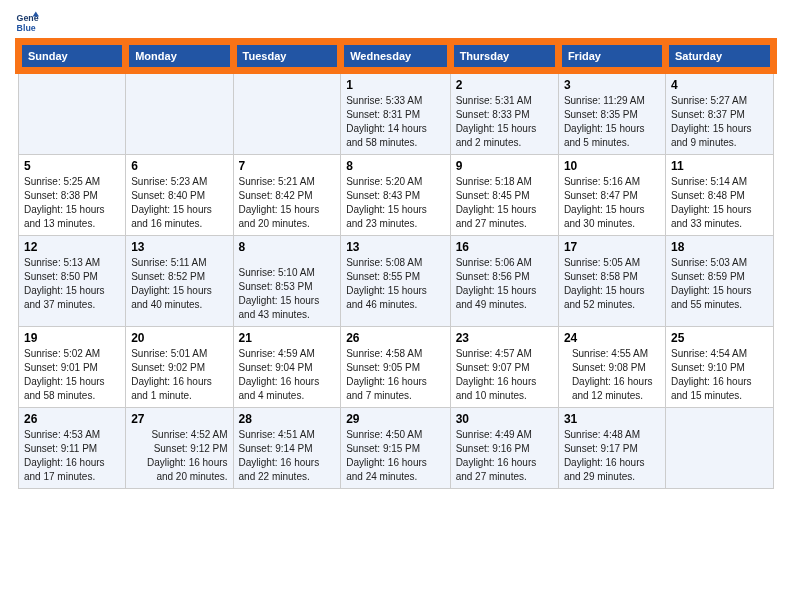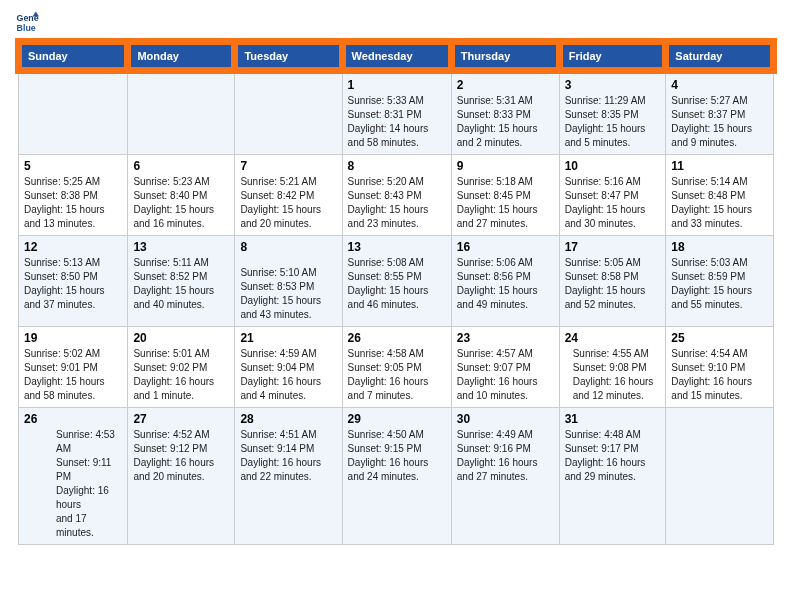--- a/index.html
+++ b/index.html
@@ -302,28 +302,28 @@
           <span class="day-num">25</span>
           <div class="day-info" style="white-space: pre-line;">Sunrise: 4:54 AM
 Sunset: 9:10 PM
 Daylight: 16 hours
 and 15 minutes.</div>
         </td>
       </tr>
       <tr>
         <td>
           <span class="day-num">26</span>
-          <div class="day-info" style="white-space: pre-line; margin-left: 32px;">Sunrise: 4:53 AM
+          <div class="day-info" style="white-space: pre-line;">Sunrise: 4:53 AM
 Sunset: 9:11 PM
 Daylight: 16 hours
 and 17 minutes.</div>
         </td>
         <td>
           <span class="day-num">27</span>
-          <div class="day-info" style="white-space: pre-line;">Sunrise: 4:52 AM
+          <div class="day-info" style="white-space: pre-line; text-align: right;">Sunrise: 4:52 AM
 Sunset: 9:12 PM
 Daylight: 16 hours
 and 20 minutes.</div>
         </td>
         <td>
           <span class="day-num">28</span>
           <div class="day-info" style="white-space: pre-line;">Sunrise: 4:51 AM
 Sunset: 9:14 PM
 Daylight: 16 hours
 and 22 minutes.</div>

